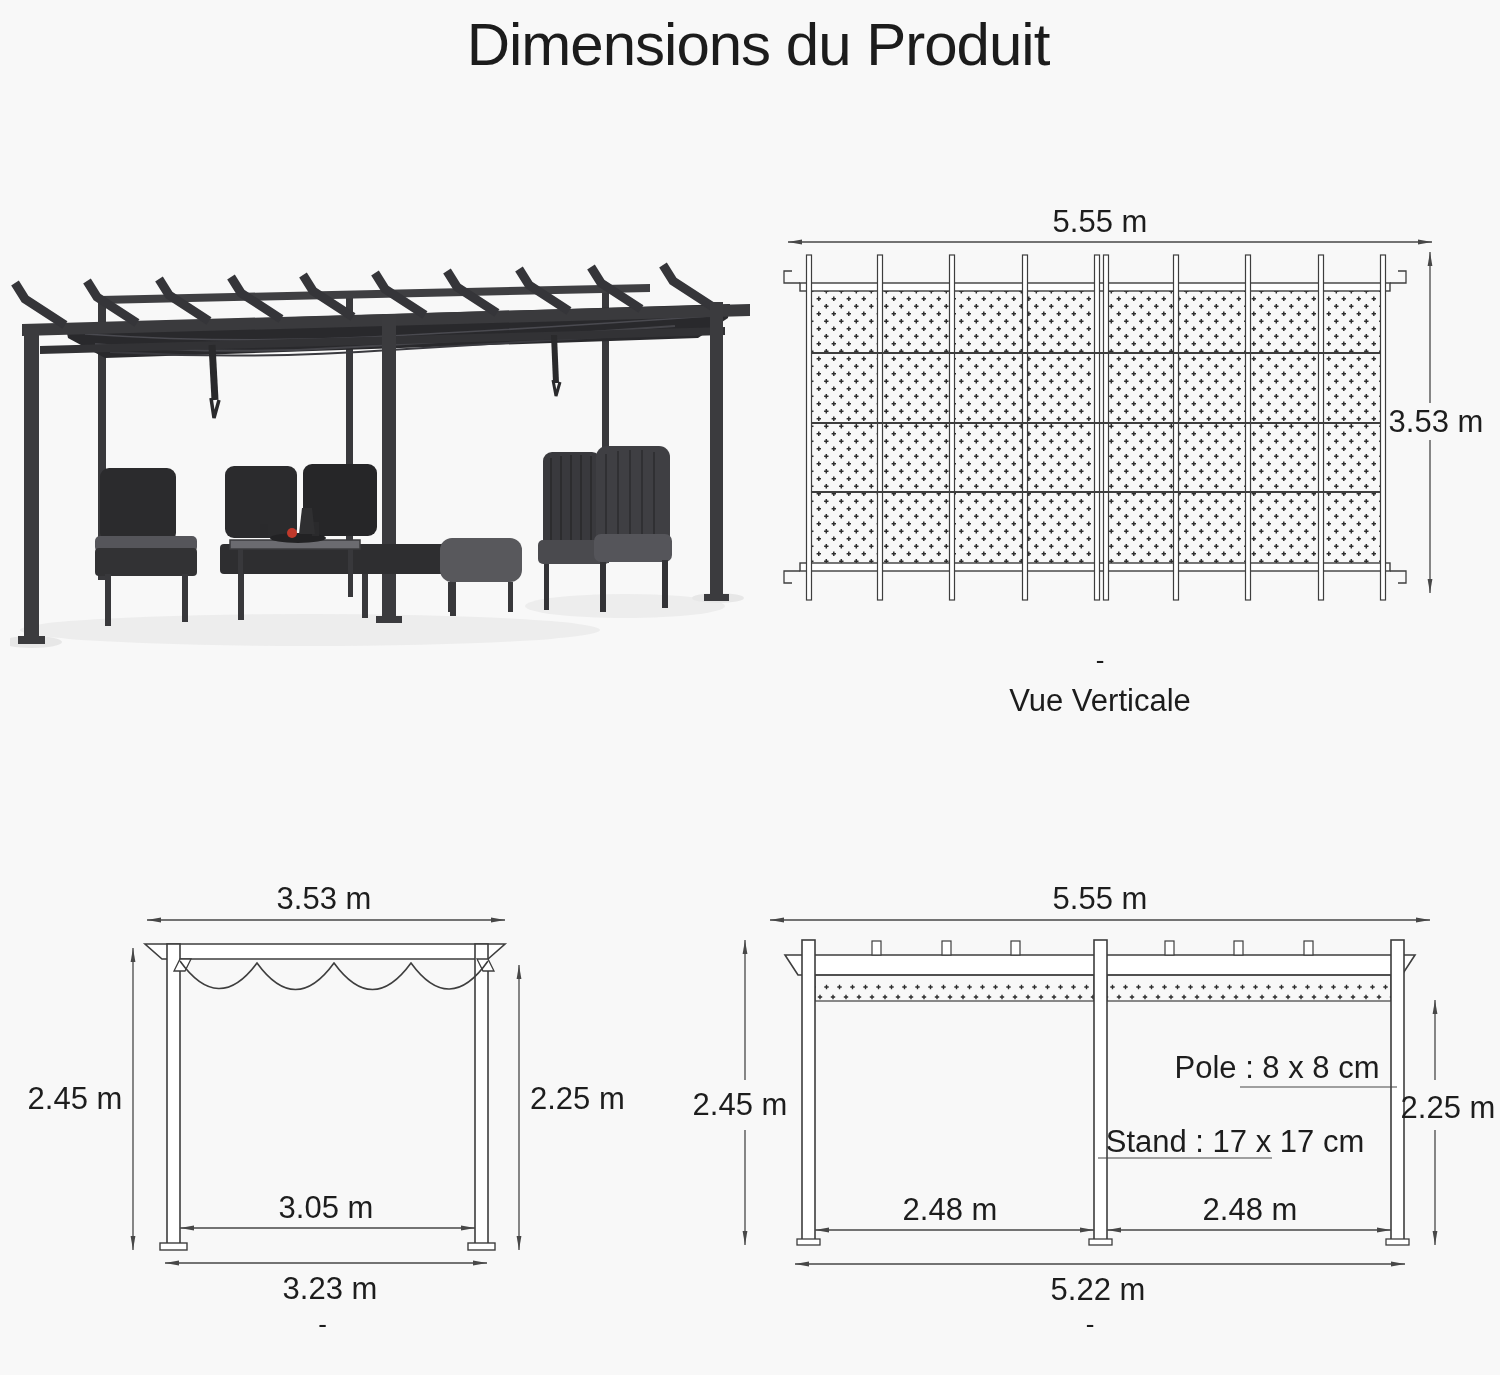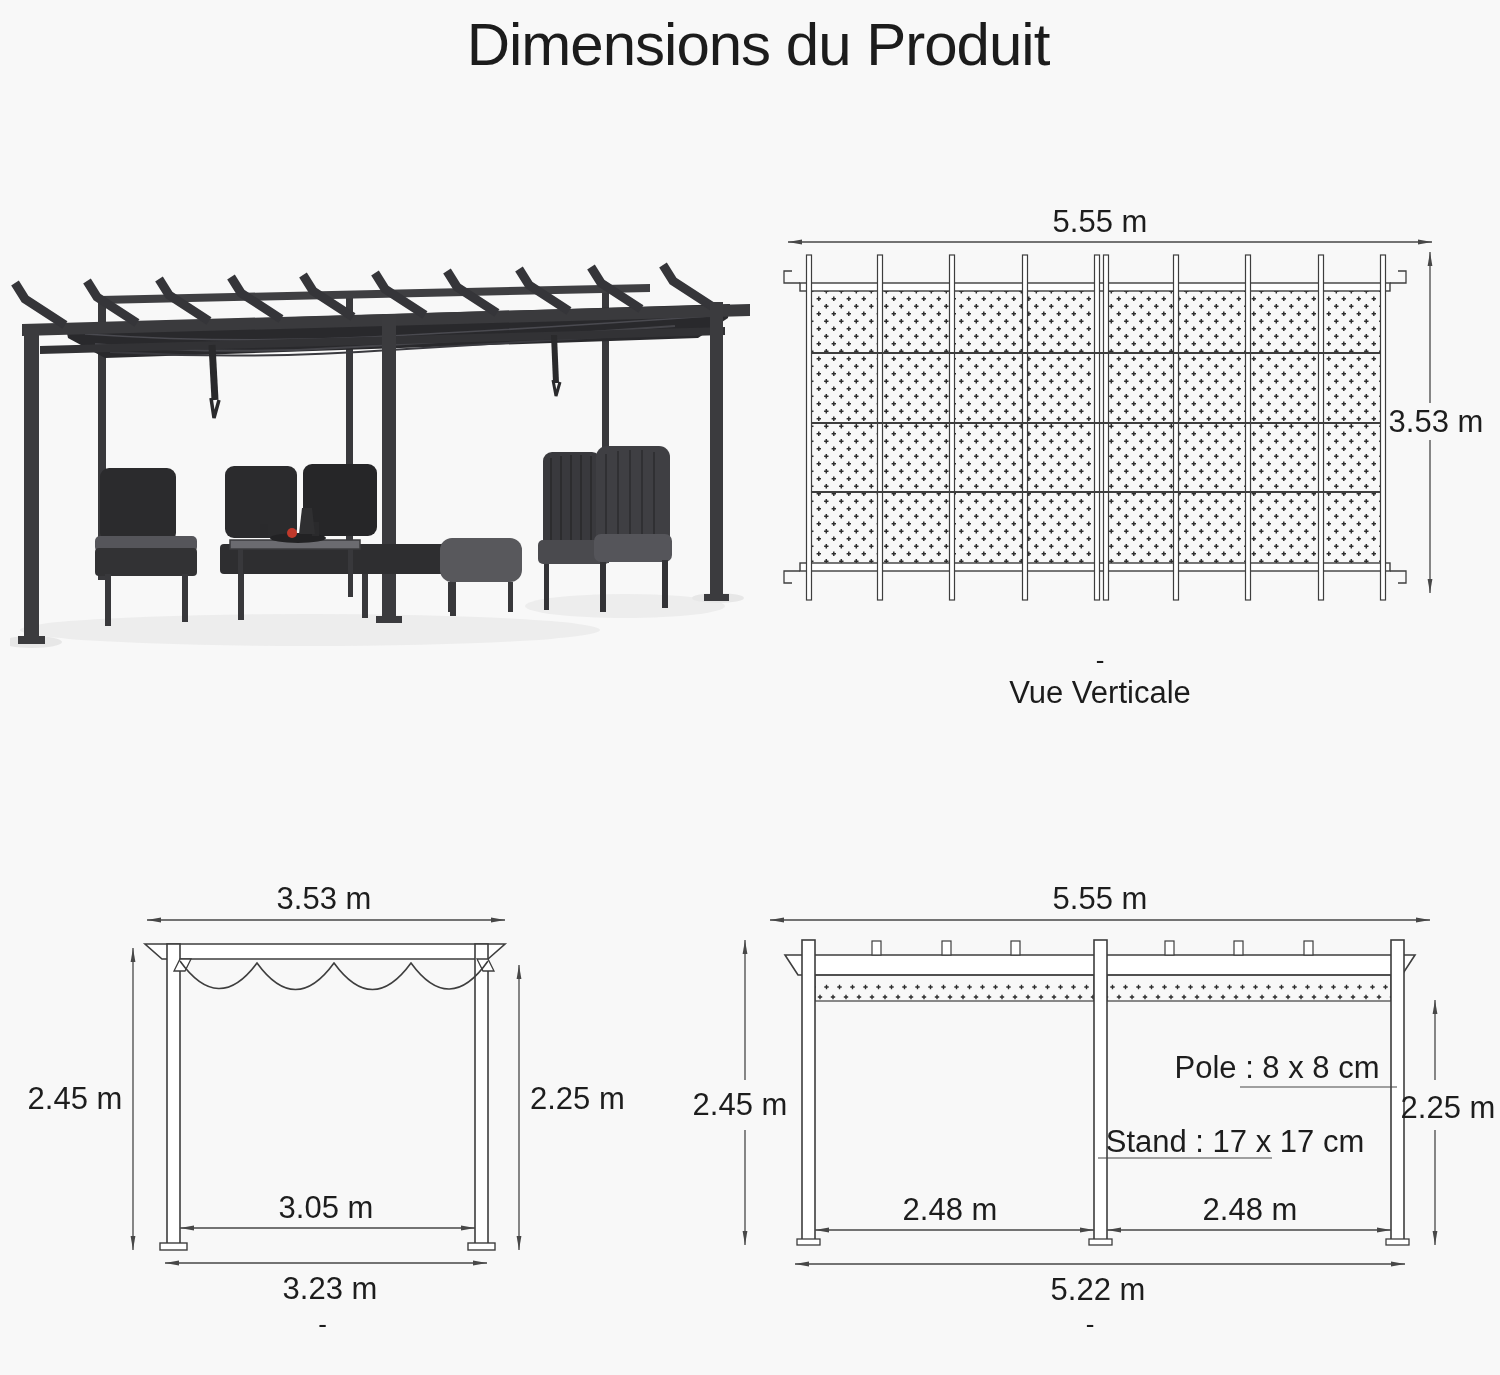--- a/index.html
+++ b/index.html
@@ -9,21 +9,21 @@
     font-family:"Liberation Sans", sans-serif;
     color:#1c1c1c;
   }
   .abs{position:absolute;}
   #title{
     left:0;top:2px;width:1500px;text-align:center;
     font-size:60px;font-weight:400;letter-spacing:-1px;margin:8px;
   }
   .view-caption{ text-align:center; }
   .view-caption .dash{display:block;font-size:26px;line-height:24px;}
-  .view-caption .cap{display:block;font-size:31px;line-height:34px;margin-top:4px;}
+  .view-caption .cap{display:block;font-size:31px;line-height:34px;margin-top:12px;}
   svg text.dim{
     font-family:"Liberation Sans", sans-serif;
     font-size:31px; fill:#1d1d1d;
   }
   svg .frameLine{stroke:#3e3e3e;fill:#ffffff;}
   svg .dimLine{stroke:#474747;stroke-width:1.3;fill:none;}
   svg .thinLine{stroke:#474747;stroke-width:1.1;fill:none;}
 </style>
 </head>
 <body>

